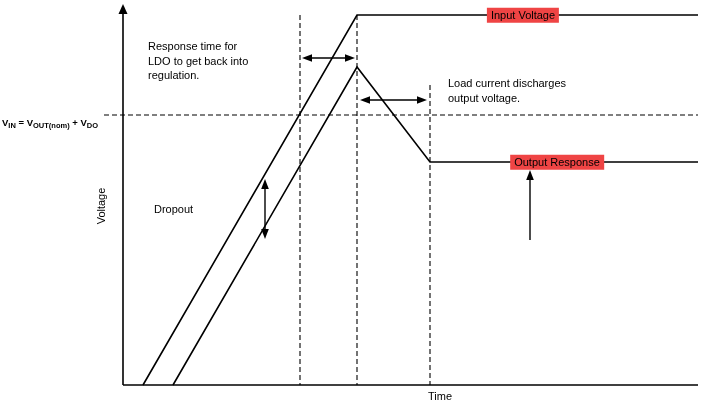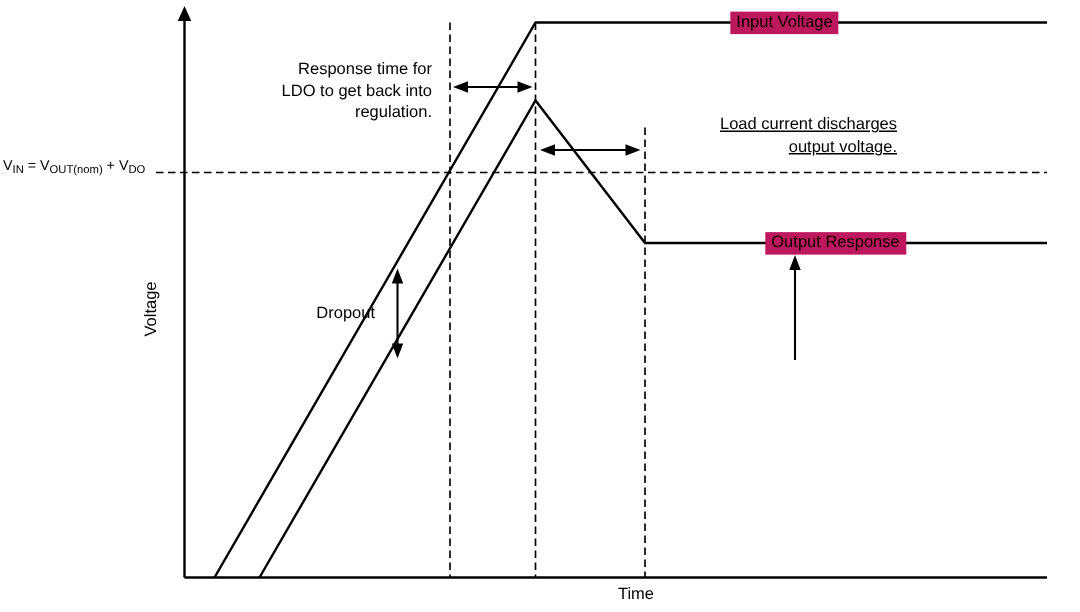--- a/index.html
+++ b/index.html
@@ -2,23 +2,23 @@
 <html><head>
 <meta charset="utf-8">
 <style>
   html,body { margin:0; padding:0; background:#fff; }
   .figure {
     position:relative; width:720px; height:408px; background:#ffffff;
     font-family:"Liberation Sans", sans-serif; color:#000; overflow:hidden;
   }
   .figure svg { position:absolute; left:0; top:0; }
   .txt { position:absolute; font-size:11px; line-height:14.5px; color:#000; }
-  .center { text-align:right; white-space:pre-line; }
+  .center { text-align:left; white-space:pre-line; }
   .rot { transform:translate(-50%,-50%) rotate(-90deg); transform-origin:center; white-space:nowrap; }
-  .inline-label { transform:translate(-50%,-50%); background:#be185d; padding:0 4px; white-space:nowrap; }
+  .inline-label { transform:translate(-50%,-50%); background:#ef4444; padding:0 4px; white-space:nowrap; }
   .formula { white-space:nowrap; }
   .sub { font-size:7.5px; vertical-align:-2px; }
   .small { font-size:9.5px; }
 </style>
 </head>
 <body>
 
 <div class="figure">
 
   <svg width="720" height="408" viewBox="0 0 720 408">
@@ -60,32 +60,32 @@
     </g>
 
     <g stroke="#000" stroke-width="1.4" fill="#000">
       <line x1="530" y1="240" x2="530" y2="176"></line>
       <polygon points="530,170 526.2,180 533.8,180" stroke="none"></polygon>
     </g>
   </svg>
 
   <div class="txt rot" style="left:101px; top:206px;">Voltage</div>
 
-  <div class="txt" style="left:424px; top:389px; transform:translateX(-50%);">Time</div>
+  <div class="txt" style="left:440px; top:389px; transform:translateX(-50%);">Time</div>
 
-  <div class="txt small formula" style="left:2px; top:104px;"><span>V</span><span class="sub">IN</span><span> = V</span><span class="sub">OUT(nom)</span><span> + V</span><span class="sub">DO</span></div>
+  <div class="txt small formula" style="left:2px; top:116px;font-weight:bold;"><span>V</span><span class="sub">IN</span><span> = V</span><span class="sub">OUT(nom)</span><span> + V</span><span class="sub">DO</span></div>
 
   <div class="txt center" style="left:148px; top:39px; width:140px;">Response time for
 LDO to get back into
 regulation.</div>
 
-  <div class="txt center" style="left:448px; top:76px; width:150px;text-decoration:underline;">Load current discharges
+  <div class="txt center" style="left:448px; top:76px; width:150px;">Load current discharges
 output voltage.</div>
 
-  <div class="txt center" style="left:138px; top:187px; width:112px;">
+  <div class="txt center" style="left:154px; top:187px; width:112px;">
     <div>Dropout</div>
   </div>
 
 
   <div class="txt inline-label" style="left:523px; top:15px;">Input Voltage</div>
 
   <div class="txt inline-label" style="left:557px; top:162px;">Output Response</div>
 
 </div>
 

